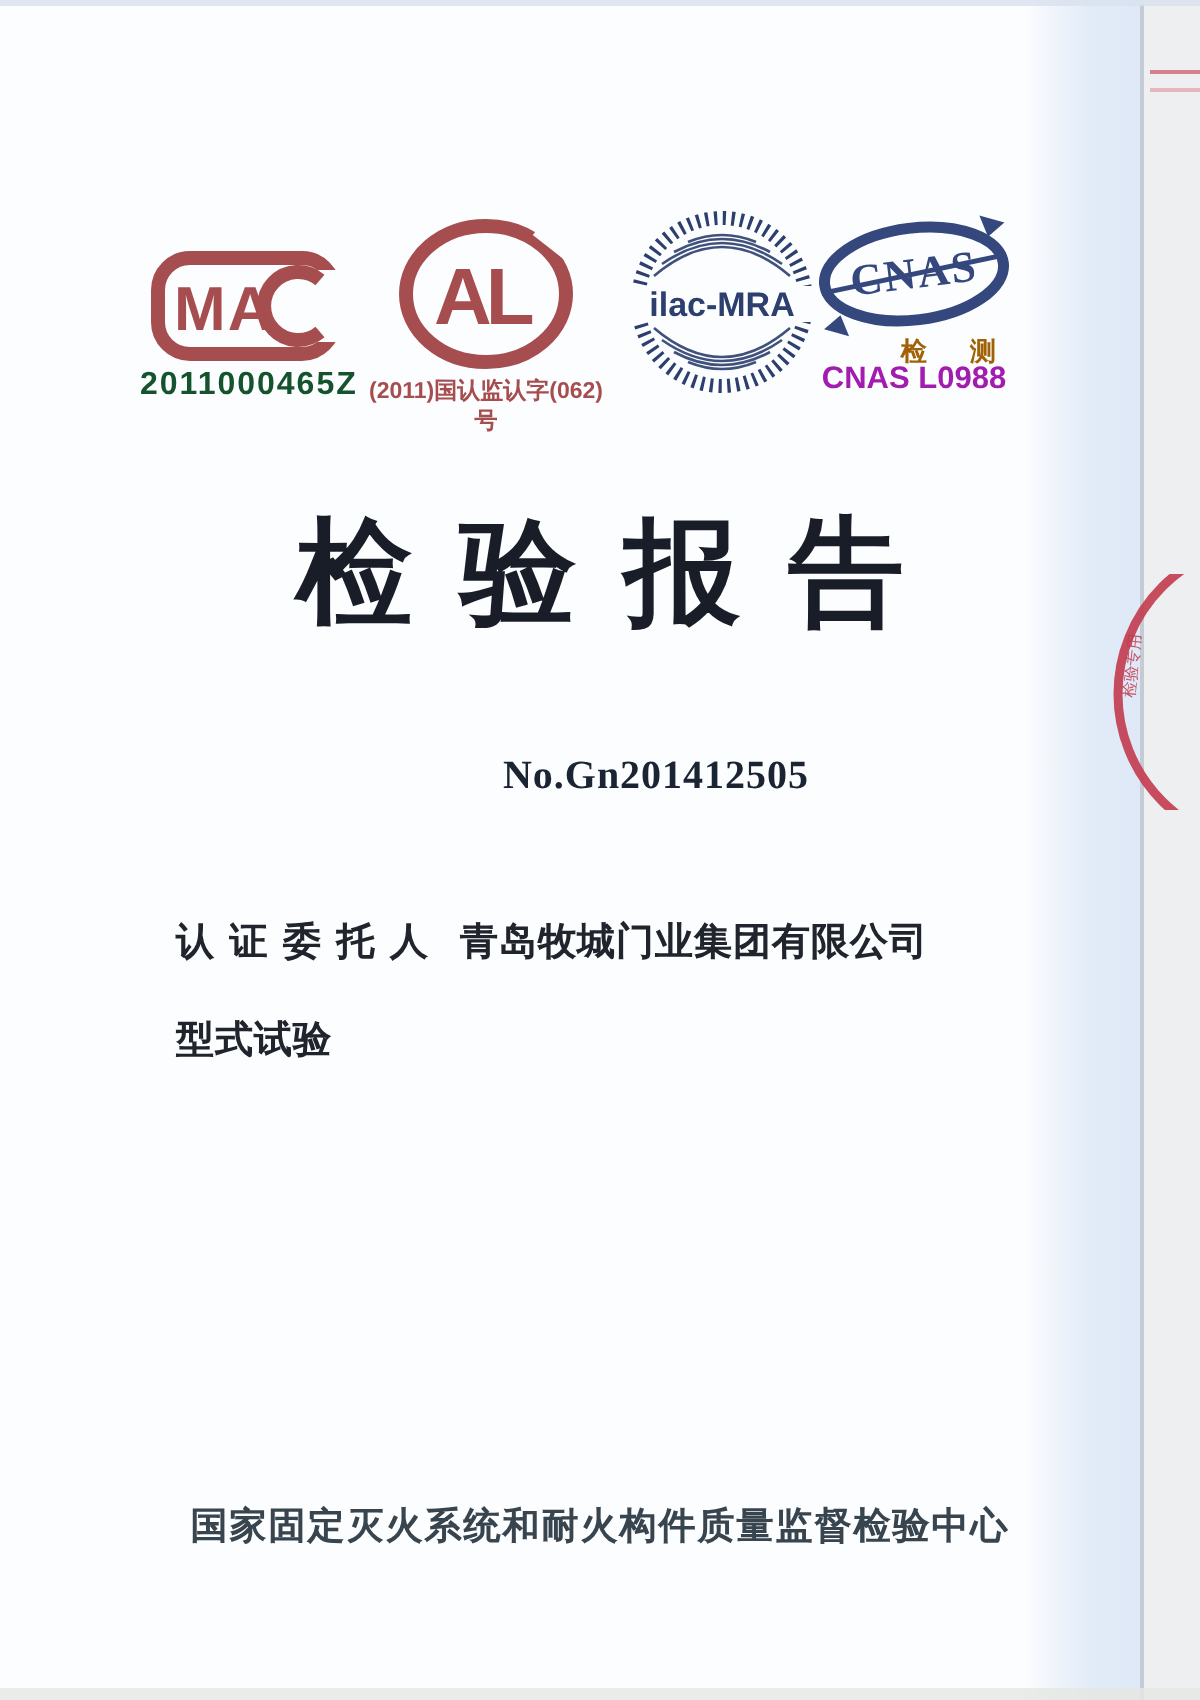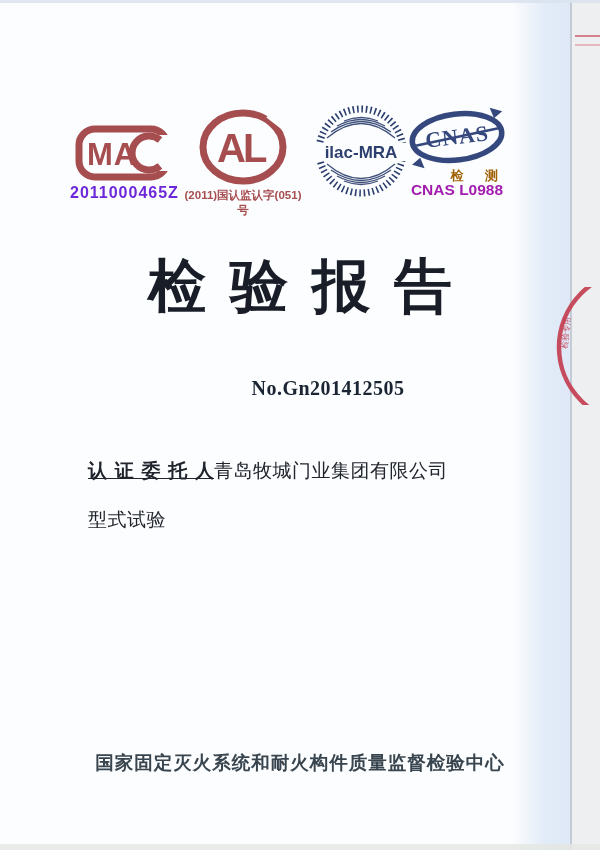--- a/index.html
+++ b/index.html
@@ -20,40 +20,40 @@
   .scan-right-band{left:512px;top:0;width:60px;height:850px;
     background:linear-gradient(to right, rgba(228,237,250,0) 0%, #e2ebf8 55%, #dfe8f6 100%);}
   .scan-fold-line{left:570px;top:2px;width:2px;height:848px;background:#c5cbd5;}
   .scan-right-margin{left:572px;top:0;width:28px;height:850px;background:#edeff1;}
   .scan-bottom-strip{left:0;top:844px;width:600px;height:6px;background:#e4e7e2;opacity:.8;}
   .scan-red-line-1{left:575px;top:35px;width:25px;height:2px;background:#d4808e;}
   .scan-red-line-2{left:575px;top:44px;width:25px;height:2px;background:#e2a7b0;opacity:.8;}
   
   .logo-svg{display:block;}
   .cma-number{left:70px;top:184px;width:108px;text-align:center;
-    font-size:16px;font-weight:bold;letter-spacing:1px;color:#6d28d9;}
+    font-size:16px;font-weight:bold;letter-spacing:1px;color:#14532d;}
   .cal-caption{left:180px;top:188px;width:126px;text-align:center;
     font-size:11.5px;font-weight:bold;color:#a64d4f;}
   .cnas-caption-cn{left:407px;top:167px;width:100px;text-align:right;
     font-size:13px;font-weight:bold;letter-spacing:9px;text-indent:9px;color:#a16207;}
   .cnas-code{left:407px;top:181px;width:100px;text-align:center;
     font-size:15.5px;font-weight:bold;color:#a21caf;}
   
   .doc-title{left:0;top:248px;width:600px;text-align:center;
     font-size:58px;font-weight:bold;color:#181d28;
     letter-spacing:24px;text-indent:24px;}
   .report-no{left:0;top:377px;width:600px;text-align:center;
     font-family:"Liberation Serif", serif;
     font-size:20px;font-weight:bold;color:#1b2433;letter-spacing:.5px;margin-left:28px;}
   .fields{left:88px;top:458px;width:470px;}
   .field-row{display:flex;align-items:baseline;margin-bottom:23px;}
   .field-label{display:inline-block;width:126px;
     font-size:19px;font-weight:bold;color:#20242c;
-    text-align:justify;text-align-last:justify;flex:none;text-decoration:underline;}
-  .field-value{font-size:19px;font-weight:400;color:#20242c;
+    text-align:justify;text-align-last:justify;margin-right:16px;flex:none;}
+  .field-value{font-size:19px;font-weight:700;color:#20242c;
     letter-spacing:.5px;white-space:nowrap;}
   .footer-org{left:0;top:750px;width:600px;text-align:center;
     font-size:18.5px;font-weight:bold;color:#38454f;letter-spacing:1px;}
   
   .stamp-wrap{left:545px;top:287px;width:56px;height:118px;overflow:hidden;}
 </style>
 </head>
 <body>
 
 <div id="page">
@@ -72,21 +72,21 @@
     <path d="M 86 18 A 17 17 0 1 0 86 44" fill="none" stroke="#a64d4f" stroke-width="7"></path>
     <text x="13" y="43" font-size="31" font-weight="bold" letter-spacing="1" font-family="Liberation Sans, sans-serif" fill="#a64d4f">MA</text>
   </svg>
   <div class="abs cma-number">2011000465Z</div>
 
   <svg class="abs logo-svg" style="left:197px;top:108px;" width="92" height="78" viewBox="0 0 92 78">
     <ellipse cx="46" cy="39" rx="40" ry="34" fill="none" stroke="#a64d4f" stroke-width="7"></ellipse>
     <rect x="72" y="2" width="22" height="16" fill="#fcfdfe" transform="rotate(38 83 10)"></rect>
     <text x="20" y="54" font-size="40" font-weight="bold" letter-spacing="-3" font-family="Liberation Sans, sans-serif" fill="#a64d4f">AL</text>
   </svg>
-  <div class="abs cal-caption">(2011)国认监认字(051)号</div>
+  <div class="abs cal-caption">(2011)国认监认字(062)号</div>
 
   <svg class="abs logo-svg" style="left:314px;top:104px;" width="94" height="94" viewBox="0 0 94 94">
     <circle cx="47" cy="47" r="42" fill="none" stroke="#2c3f6e" stroke-width="7" stroke-dasharray="1.6 2.8"></circle>
     <g fill="none" stroke="#2c3f6e" stroke-width="1.3" opacity=".9">
       <path d="M13,34 Q47,5 81,34"></path>
       <path d="M17,28 Q47,7 77,28"></path>
       <path d="M23,22 Q47,9 71,22"></path>
       <path d="M30,17 Q47,10 64,17"></path>
       <path d="M13,60 Q47,89 81,60"></path>
       <path d="M17,66 Q47,87 77,66"></path>

